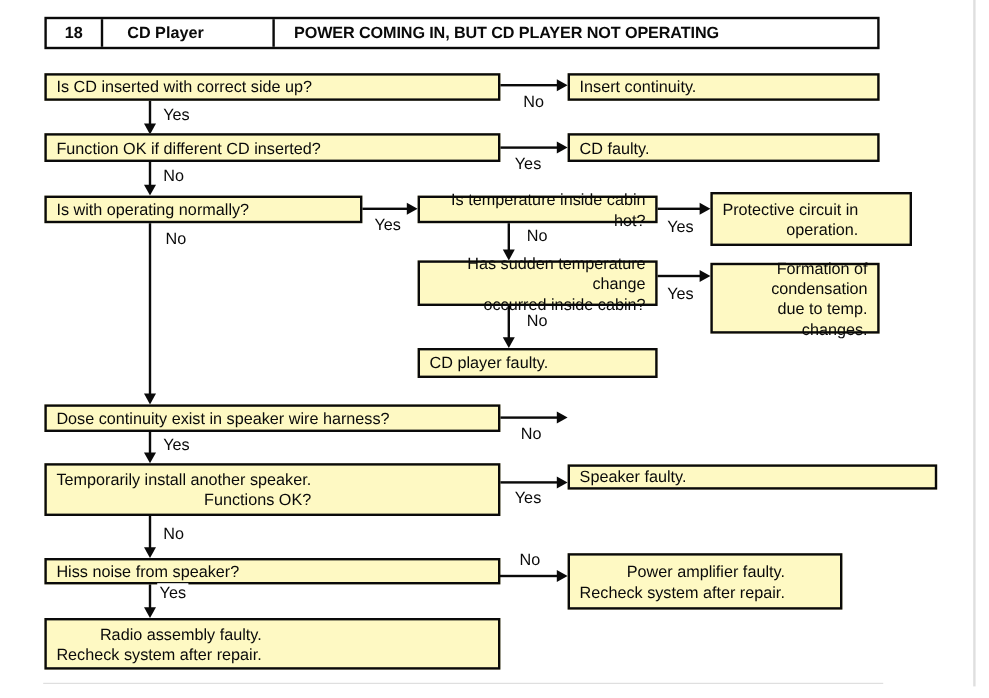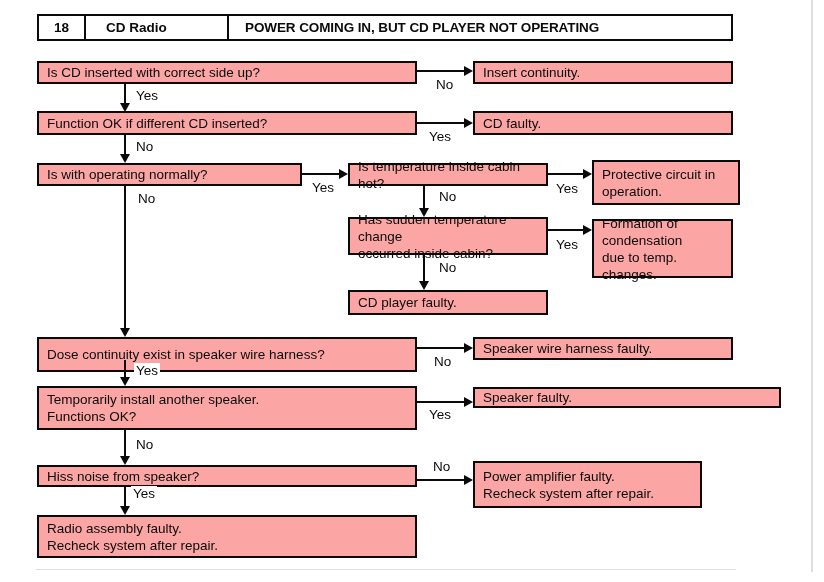--- a/index.html
+++ b/index.html
@@ -9,40 +9,40 @@
   }
   .hdr{
     position:absolute;left:37px;top:14px;width:696px;height:27px;
     border:2px solid #0a0a0a;display:flex;box-sizing:border-box;background:#fff;
   }
   .hdr-cell{display:flex;align-items:center;font-weight:bold;font-size:13.5px;box-sizing:border-box;}
   .hdr-num{width:45px;justify-content:center;}
   .hdr-comp{width:143px;border-left:2px solid #0a0a0a;padding-left:20px;}
   .hdr-title{flex:1;border-left:2px solid #0a0a0a;padding-left:16px;letter-spacing:-0.1px;}
   .box{
-    position:absolute;border:2px solid #0a0a0a;background:#fca5a5;box-sizing:border-box;
+    position:absolute;border:2px solid #0a0a0a;background:#fef9c3;box-sizing:border-box;
     font-size:13.5px;line-height:17px;white-space:pre-line;
-    display:flex;align-items:center;padding:2px 8px;
+    display:flex;align-items:center;padding:2px 8px;text-align:right;
   }
   .vline,.hline{position:absolute;background:#0a0a0a;}
   .vline{width:2px;}
   .hline{height:2px;}
   .arr-r{position:absolute;width:0;height:0;border-top:5px solid transparent;border-bottom:5px solid transparent;border-left:9px solid #0a0a0a;}
   .arr-d{position:absolute;width:0;height:0;border-left:5px solid transparent;border-right:5px solid transparent;border-top:9px solid #0a0a0a;}
   .lbl{position:absolute;font-size:13.5px;line-height:15px;background:#fff;padding:0 2px;}
   .artifact{position:absolute;background:#c9c9c9;}
 </style>
 </head>
 <body>
 
 <div id="canvas">
 
   <div class="hdr">
     <div class="hdr-cell hdr-num">18</div>
-    <div class="hdr-cell hdr-comp">CD Radio</div>
+    <div class="hdr-cell hdr-comp">CD Player</div>
     <div class="hdr-cell hdr-title">POWER COMING IN, BUT CD PLAYER NOT OPERATING</div>
   </div>
 
   <div class="box" style="left:37px;top:61px;width:380px;height:23px">Is CD inserted with correct side up?</div>
   <div class="box" style="left:473px;top:61px;width:260px;height:23px">Insert continuity.</div>
   <div class="hline" style="left:417px;top:70px;width:49px"></div>
   <div class="arr-r" style="left:464px;top:66px"></div>
   <div class="lbl" style="left:434px;top:77px">No</div>
   <div class="vline" style="left:124px;top:84px;height:21px"></div>
   <div class="arr-d" style="left:120px;top:103px"></div>
@@ -52,21 +52,21 @@
   <div class="box" style="left:473px;top:111px;width:260px;height:24px">CD faulty.</div>
   <div class="hline" style="left:417px;top:122px;width:49px"></div>
   <div class="arr-r" style="left:464px;top:118px"></div>
   <div class="lbl" style="left:427px;top:129px">Yes</div>
   <div class="vline" style="left:124px;top:135px;height:21px"></div>
   <div class="arr-d" style="left:120px;top:154px"></div>
   <div class="lbl" style="left:134px;top:139px">No</div>
 
   <div class="box" style="left:37px;top:163px;width:265px;height:23px">Is with operating normally?</div>
   <div class="box" style="left:348px;top:163px;width:200px;height:23px">Is temperature inside cabin hot?</div>
-  <div class="box" style="left:592px;top:160px;width:148px;height:45px">Protective circuit in
+  <div class="box" style="left:592px;top:160px;width:168px;height:45px">Protective circuit in
 operation.</div>
   <div class="hline" style="left:302px;top:173px;width:39px"></div>
   <div class="arr-r" style="left:339px;top:169px"></div>
   <div class="lbl" style="left:310px;top:180px">Yes</div>
   <div class="hline" style="left:548px;top:173px;width:37px"></div>
   <div class="arr-r" style="left:583px;top:169px"></div>
   <div class="lbl" style="left:554px;top:181px">Yes</div>
 
   <div class="vline" style="left:124px;top:186px;height:144px"></div>
   <div class="arr-d" style="left:120px;top:328px"></div>
@@ -83,22 +83,21 @@
 due to temp. changes.</div>
   <div class="hline" style="left:548px;top:229px;width:37px"></div>
   <div class="arr-r" style="left:583px;top:225px"></div>
   <div class="lbl" style="left:554px;top:237px">Yes</div>
   <div class="vline" style="left:423px;top:255px;height:28px"></div>
   <div class="arr-d" style="left:419px;top:281px"></div>
   <div class="lbl" style="left:437px;top:260px">No</div>
 
   <div class="box" style="left:348px;top:290px;width:200px;height:25px">CD player faulty.</div>
 
-  <div class="box" style="left:37px;top:337px;width:380px;height:35px">Dose continuity exist in speaker wire harness?</div>
-  <div class="box" style="left:473px;top:337px;width:260px;height:23px">Speaker wire harness faulty.</div>
+  <div class="box" style="left:37px;top:337px;width:380px;height:23px">Dose continuity exist in speaker wire harness?</div>
   <div class="hline" style="left:417px;top:347px;width:49px"></div>
   <div class="arr-r" style="left:464px;top:343px"></div>
   <div class="lbl" style="left:432px;top:354px">No</div>
   <div class="vline" style="left:124px;top:360px;height:19px"></div>
   <div class="arr-d" style="left:120px;top:377px"></div>
   <div class="lbl" style="left:134px;top:363px">Yes</div>
 
   <div class="box" style="left:37px;top:386px;width:380px;height:44px">Temporarily install another speaker.
 Functions OK?</div>
   <div class="box" style="left:473px;top:387px;width:308px;height:21px">Speaker faulty.</div>

